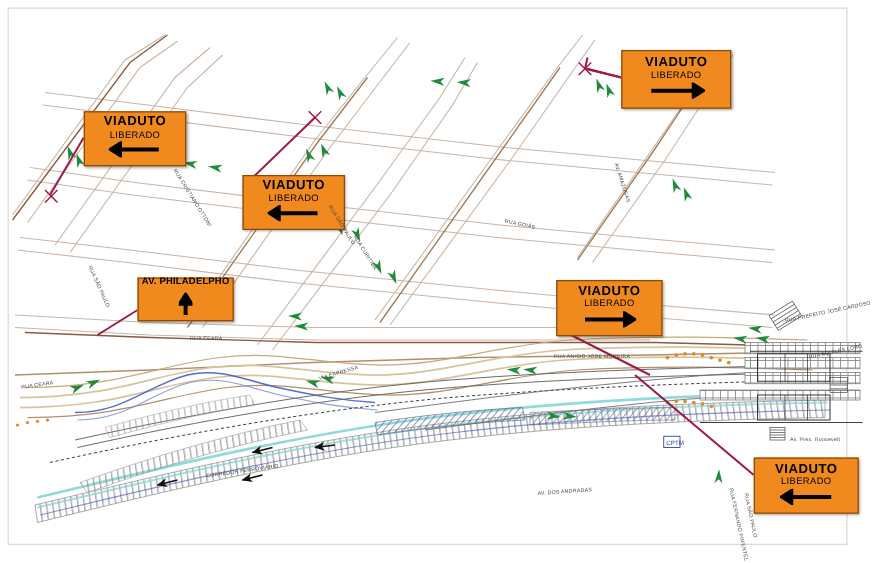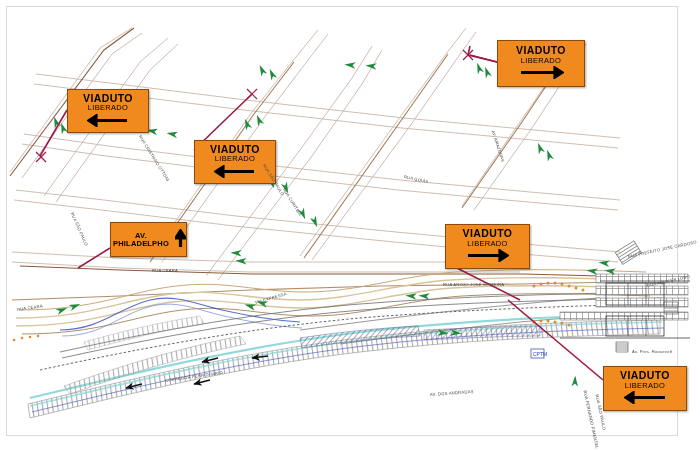--- a/index.html
+++ b/index.html
@@ -8,21 +8,21 @@
   #frame{position:absolute;left:6px;top:6px;width:672px;height:430px;border:1px solid #d9d9d9;background:#ffffff;box-sizing:border-box;}
   #mapsvg{position:absolute;left:0;top:0;width:700px;height:450px;}
   .sign{position:absolute;background:#f08a1e;border:1.6px solid #8a4a08;
         box-shadow:1px 1px 2px rgba(0,0,0,.35);
         display:flex;flex-direction:column;align-items:center;justify-content:center;
         color:#000;text-align:center;line-height:1;}
   .sign .t1{font-size:10.5px;font-weight:bold;letter-spacing:.4px;}
   .sign .t2{font-size:7.5px;font-weight:normal;letter-spacing:.3px;margin-top:1px;}
   .sign .arr{margin-top:2px;display:block;}
   .sign.small .t1{font-size:7.5px;letter-spacing:.2px;}
-  .sign.small{flex-direction:row;gap:4px;}
+  .sign.small{flex-direction:column;gap:4px;}
   .stlabel{position:absolute;font-size:4.2px;color:#4a4a4a;white-space:nowrap;
            font-family:"Liberation Sans",sans-serif;letter-spacing:.2px;}
 </style>
 </head>
 <body>
 
 <div id="root">
   <div id="frame"></div>
 
   <svg id="mapsvg" viewBox="0 0 700 450">

